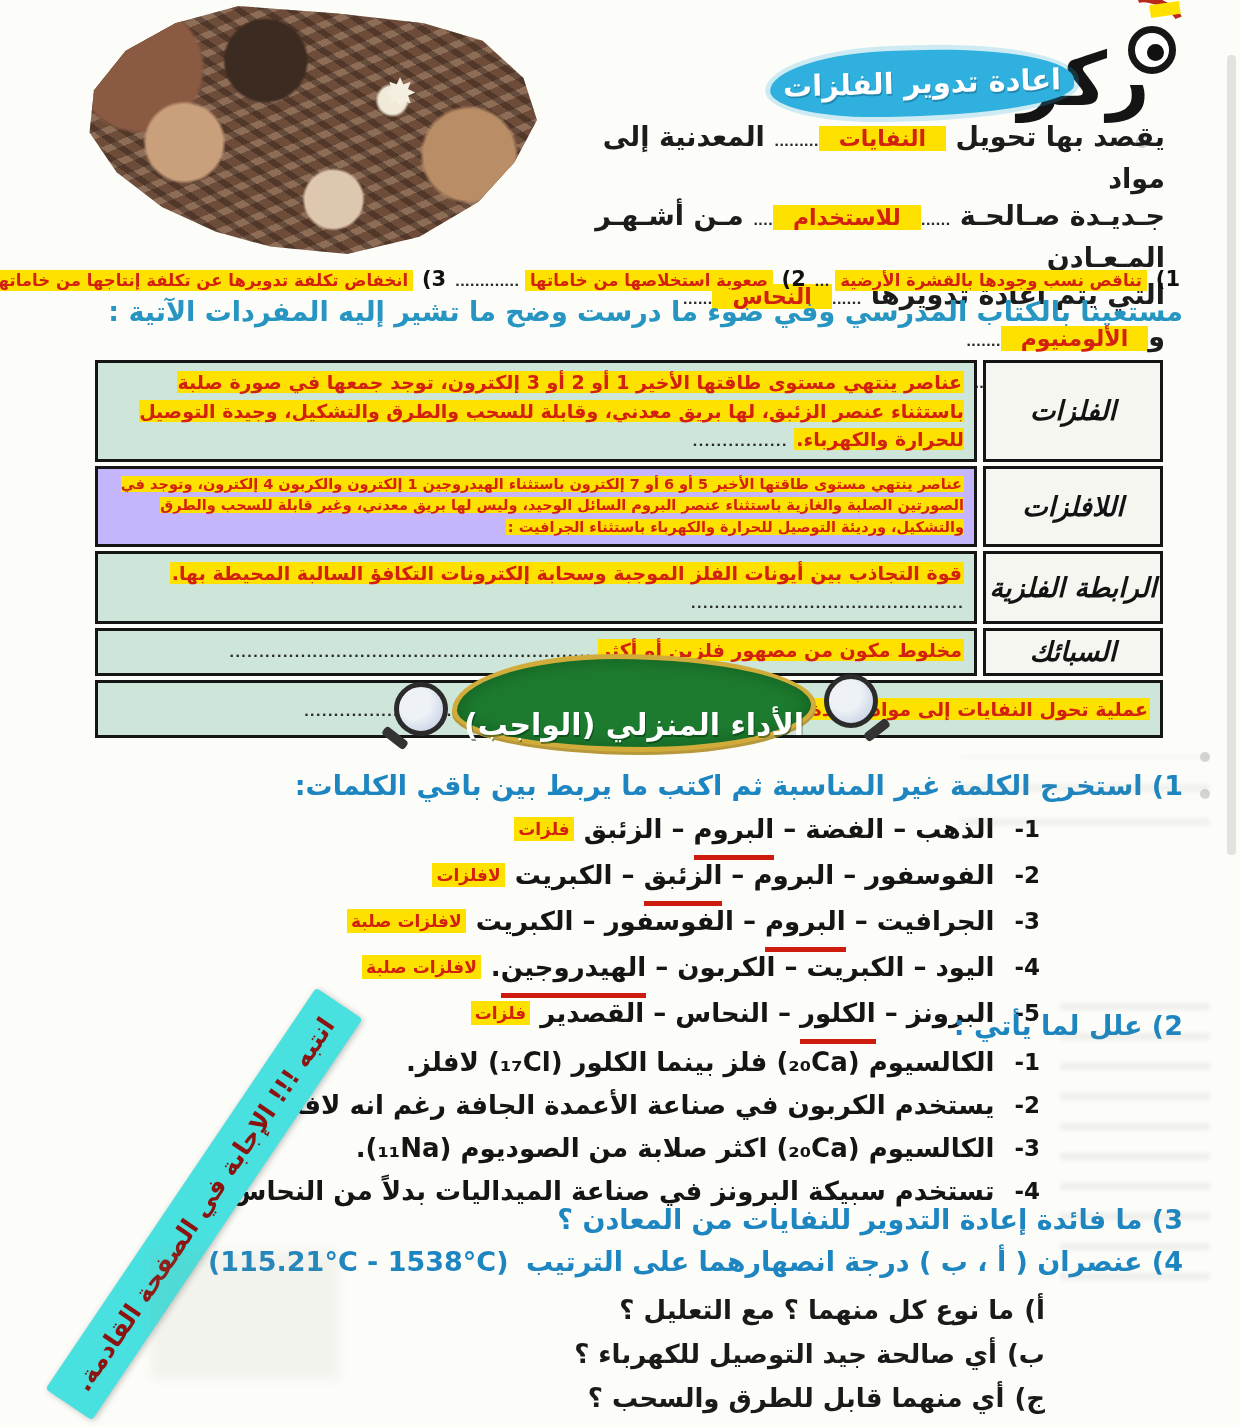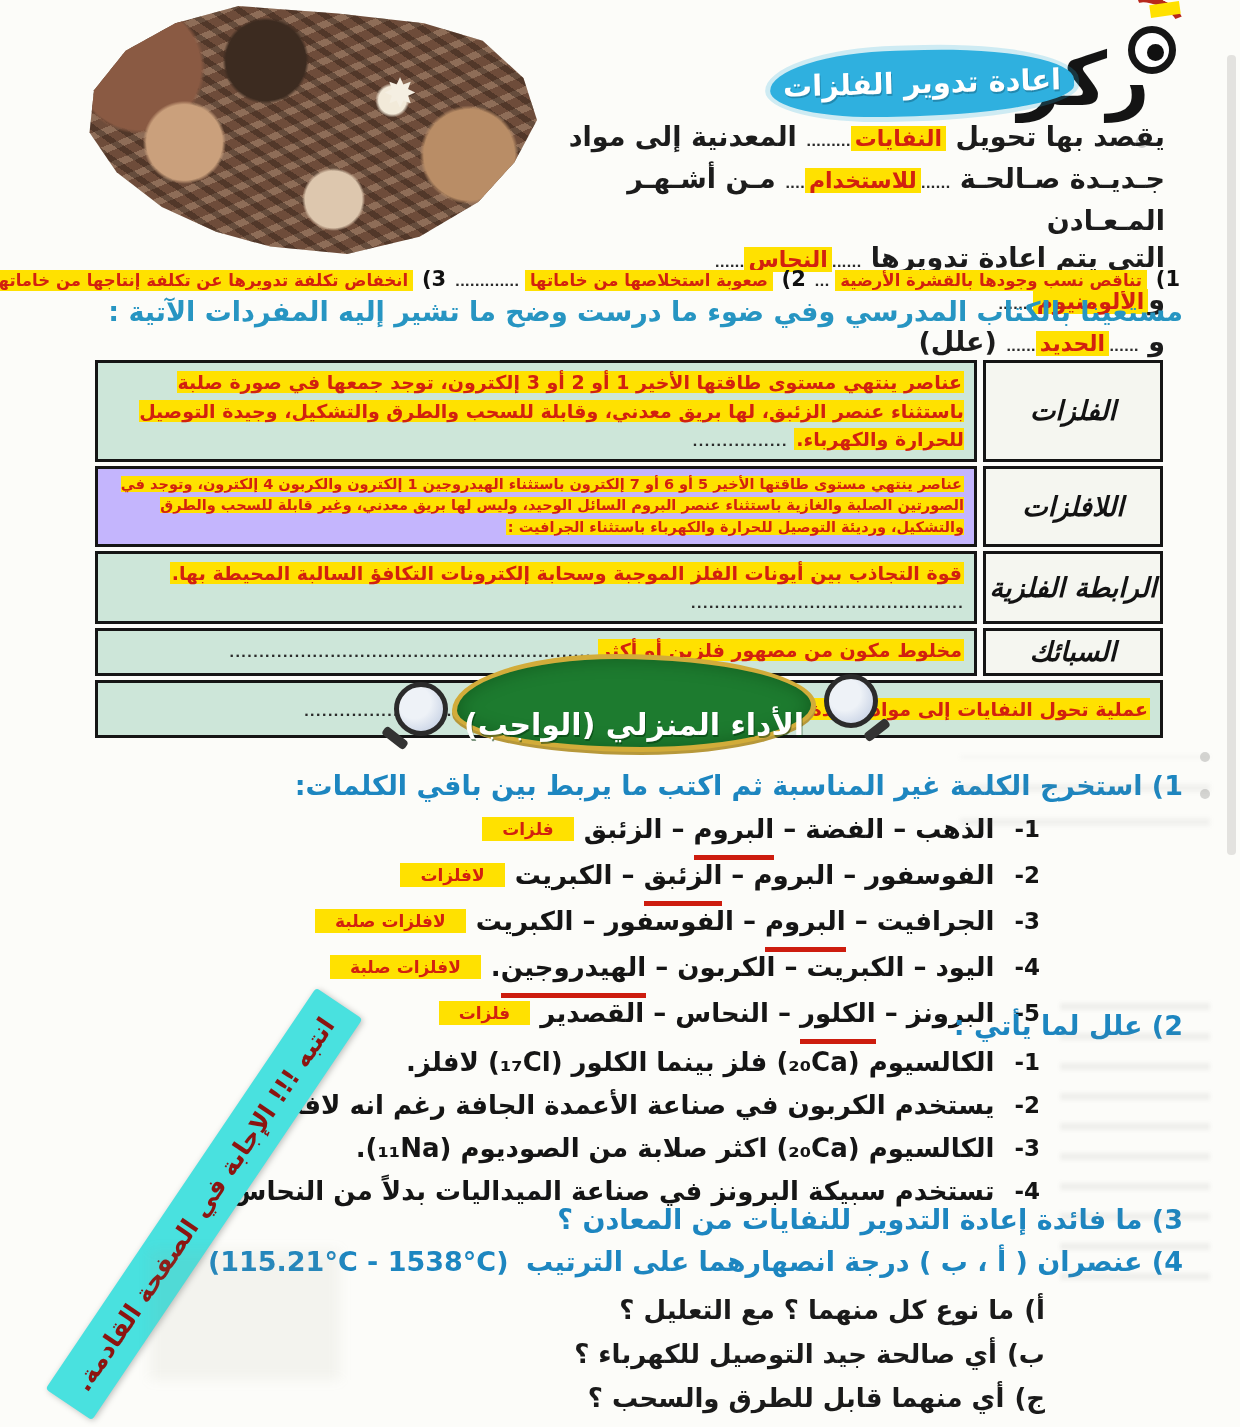--- a/index.html
+++ b/index.html
@@ -40,21 +40,21 @@
     box-shadow:0 0 0 5px rgba(47,176,223,.22); }
   .title-badge span { color:#fff; font-size:29px; font-weight:bold;
     text-shadow:1px 2px 0 rgba(20,90,120,.45); }
 
   .ring-bullet { position:absolute; left:1136px; top:136px; width:12px; height:12px;
     border:2px solid #aaa; border-radius:50%; opacity:.55; }
 
   
   .intro { position:absolute; right:75px; top:118px; width:625px; text-align:right;
     font-size:27px; font-weight:bold; color:#1c1c1c; line-height:37px; }
-  .hl { background:#ffe100; color:#d2210f; font-weight:bold; padding:0 4px; }
+  .hl { background:#ffe100; color:#d2210f; font-weight:bold; padding:0 20px; }
   .intro .hl { font-size:22px; }
   .dots { color:#2a2a2a; font-size:13px; letter-spacing:1px; font-weight:bold; }
 
   .reasons { position:absolute; right:57px; left:60px; top:267px; text-align:right;
     font-size:16.5px; font-weight:bold; white-space:nowrap; }
   .reason-num { color:#101010; font-size:21px; padding:0 3px; }
   .reason-text { background:#ffe100; color:#d2210f; padding:1px 5px; }
 
   
   .vocab-heading { position:absolute; right:57px; top:296px; font-size:27px; font-weight:bold;
@@ -95,21 +95,21 @@
 
   
   .q-heading { position:absolute; right:57px; font-size:27px; font-weight:bold; color:#1d86c0; }
   .q1-items { position:absolute; right:200px; top:806px; }
   .q1-row { display:flex; align-items:center; height:46px; font-size:26px; font-weight:bold;
     color:#151515; }
   .qnum { font-size:23px; margin-left:20px; }
   .ltr { direction:ltr; unicode-bidi:embed; display:inline-block; }
   .uword { border-bottom:5px solid #cd1c0e; padding-bottom:11px; }
   .answer-chip { background:#ffe100; color:#d2210f; font-size:17px; font-weight:bold;
-    padding:2px 20px; margin-right:10px; white-space:nowrap; }
+    padding:2px 4px; margin-right:10px; white-space:nowrap; }
   .q2-items { position:absolute; right:200px; top:1040px; }
   .q2-row { display:flex; align-items:center; height:43px; font-size:26px; font-weight:bold;
     color:#151515; }
   .q4-range { color:#1d86c0; margin-right:8px; }
   .q4-subs { position:absolute; right:195px; top:1288px; }
   .q4-sub { display:flex; align-items:center; height:44px; font-size:26px; font-weight:bold;
     color:#1a1a1a; }
   .q4-sub .lbl { margin-left:10px; }
 
   

